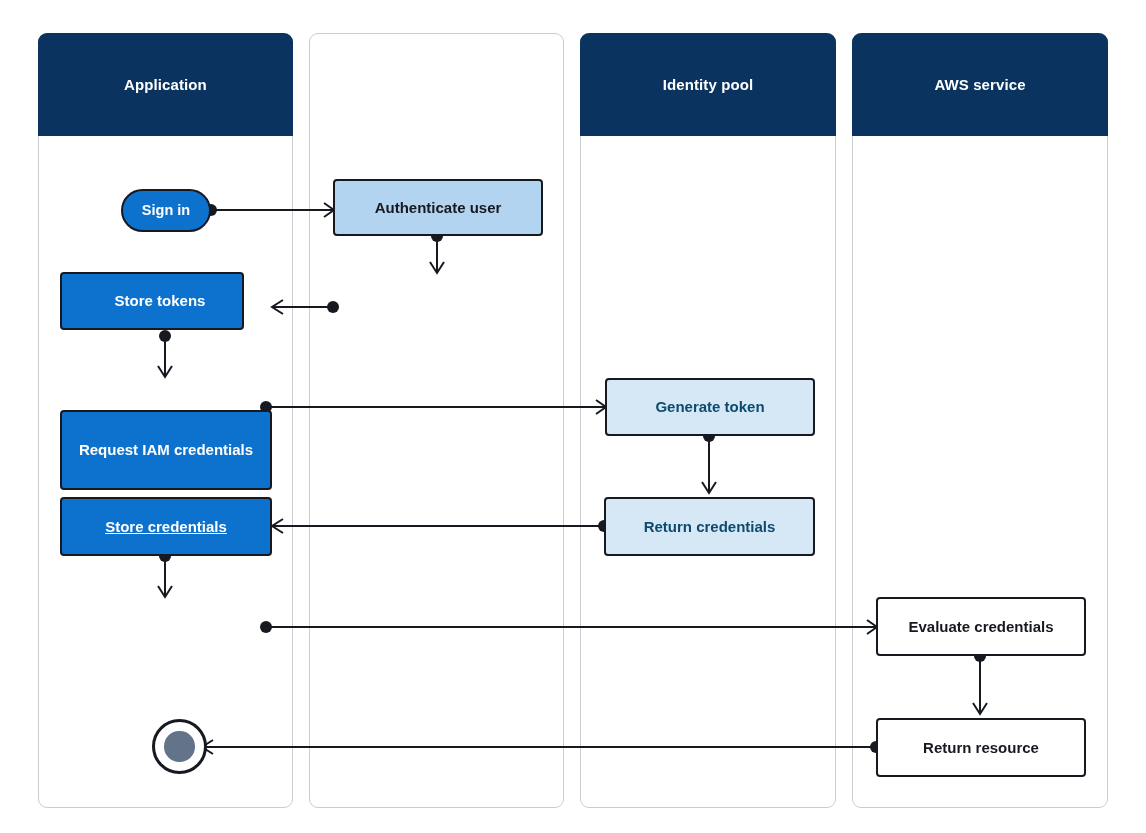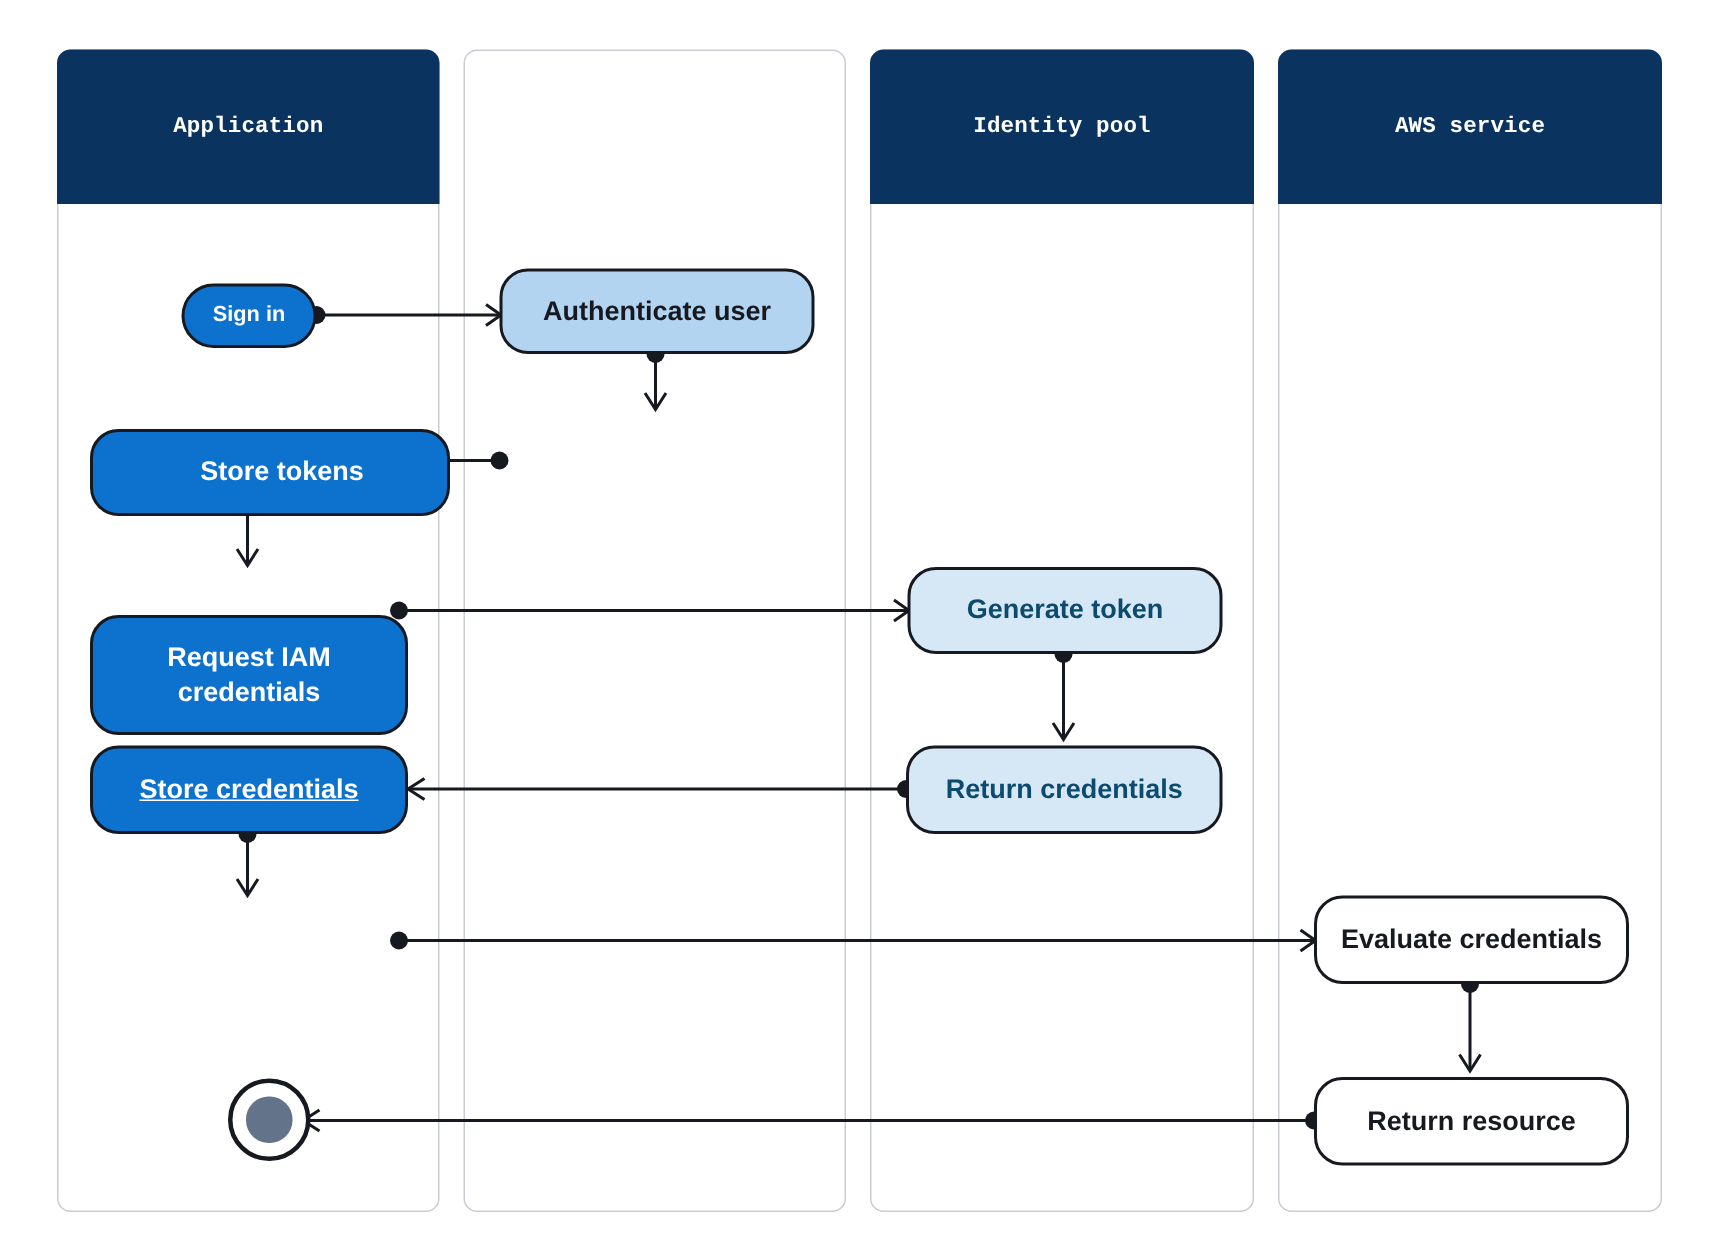--- a/index.html
+++ b/index.html
@@ -42,34 +42,33 @@
     align-items: center;
     justify-content: center;
   }
   .lane-title {
     color: #ffffff;
     font-size: 15px;
     font-weight: bold;
     letter-spacing: .1px;
     text-align: center;
     user-select: none;
-    font-family: Liberation Mono, monospace;
   }
 
   
   .node {
     position: absolute;
     box-sizing: border-box;
     border: 2.5px solid #16191f;
-    border-radius: 19px;
+    border-radius: 4px;
     display: flex;
     align-items: center;
     justify-content: center;
     text-align: center;
-    font-size: 18px;
+    font-size: 15px;
     font-weight: bold;
     line-height: 1.28;
     padding: 2px 8px;
     user-select: none;
   }
   .node.solid-blue {
     background: #0d72ce;
     color: #ffffff;
   }
   .node.light-blue {
@@ -207,21 +206,21 @@
         <circle cx="876" cy="747" r="6" fill="#16191f" stroke="none"></circle>
       </g>
 
     </g>
   </svg>
 
   <div class="node solid-blue pill" style="left:121px; top:189px; width:90px; height:43px;">
     <span>Sign in</span>
   </div>
 
-  <div class="node solid-blue" style="left:60px; top:286px; width:240px; height:58px;padding-left:24px;">
+  <div class="node solid-blue" style="left:60px; top:272px; width:184px; height:58px;padding-left:24px;">
     <span>Store tokens</span>
   </div>
 
   <div class="node solid-blue" style="left:60px; top:377px; width:212px; height:80px;margin-top:33px;">
     <span>Request IAM credentials</span>
   </div>
 
   <div class="node solid-blue" style="left:60px; top:497px; width:212px; height:59px;text-decoration:underline;">
     <span>Store credentials</span>
   </div>

